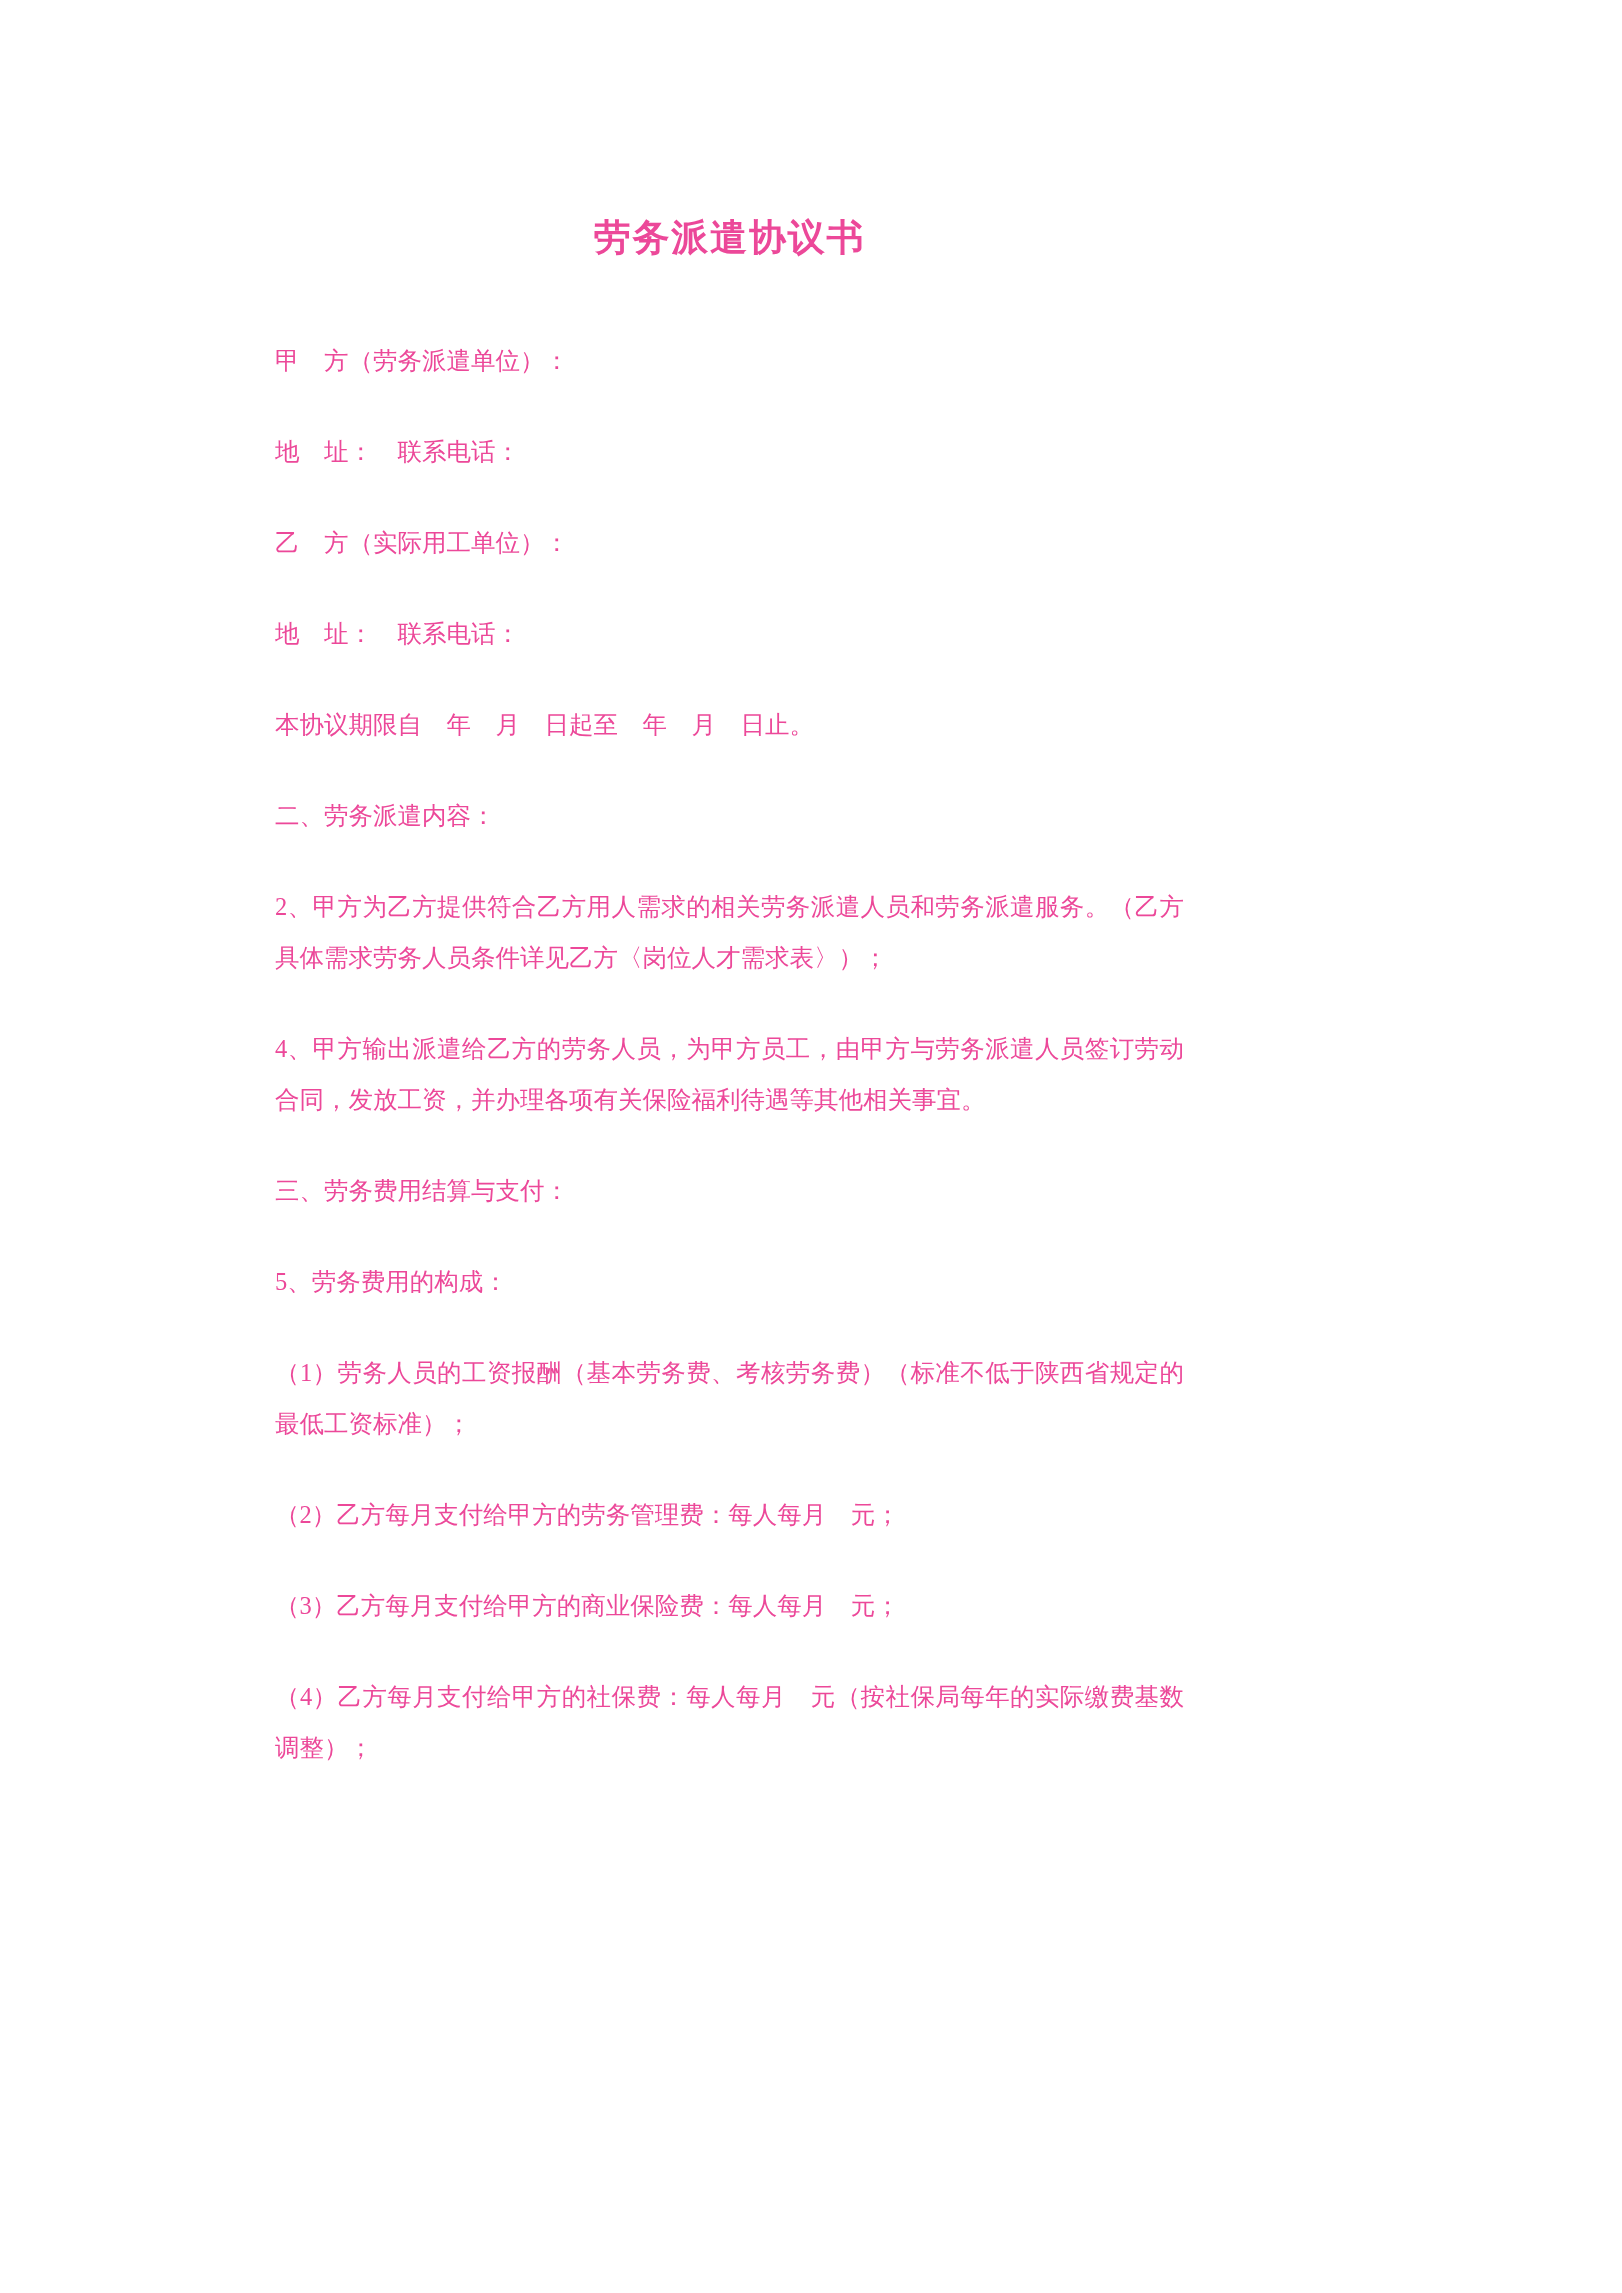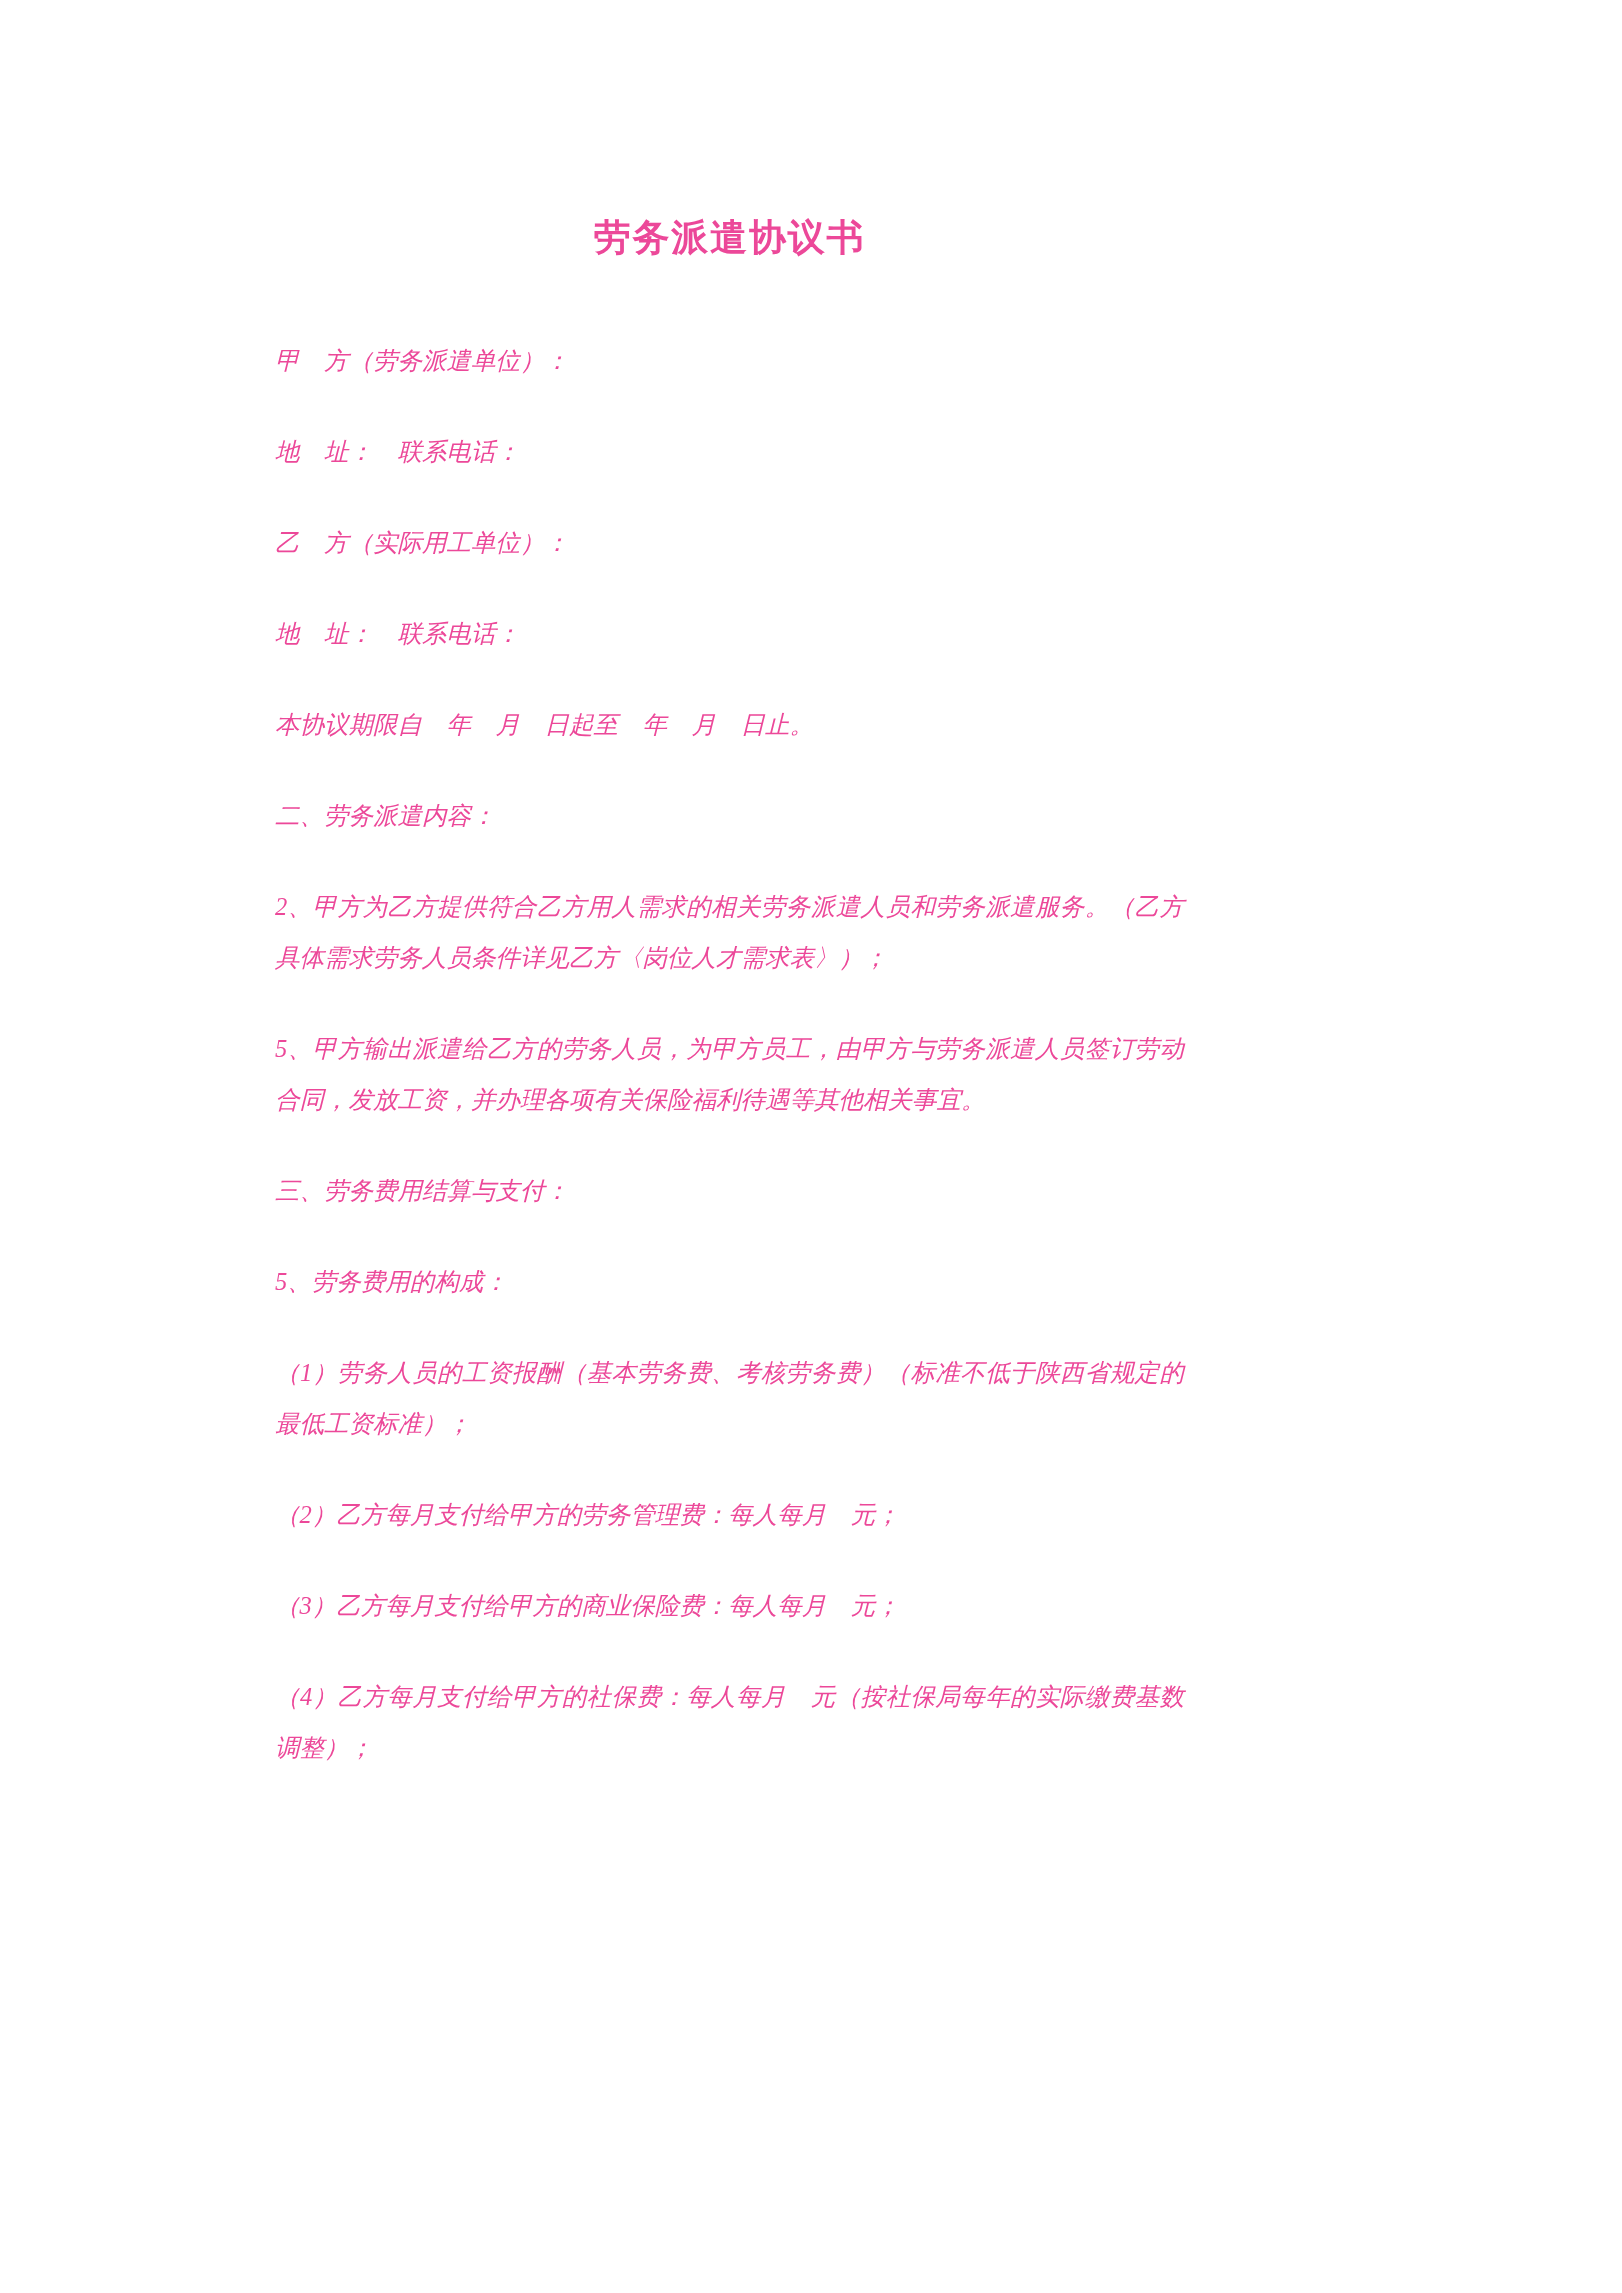--- a/index.html
+++ b/index.html
@@ -28,37 +28,36 @@
     text-align: center;
     margin: 0 0 69px 0;
     letter-spacing: 1.8px;
   }
   .doc-para {
     font-size: 24.5px;
     line-height: 51px;
     margin: 0 0 40px 0;
     text-align: justify;
     word-break: break-all;
-    font-style: italic;
   }
 </style>
 </head>
 <body>
 
 <div class="page">
   <h1 class="doc-title">劳务派遣协议书</h1>
 
   <p class="doc-para">甲　方（劳务派遣单位）：</p>
   <p class="doc-para">地　址：　联系电话：</p>
   <p class="doc-para">乙　方（实际用工单位）：</p>
   <p class="doc-para">地　址：　联系电话：</p>
   <p class="doc-para">本协议期限自　年　月　日起至　年　月　日止。</p>
   <p class="doc-para">二、劳务派遣内容：</p>
   <p class="doc-para">2、甲方为乙方提供符合乙方用人需求的相关劳务派遣人员和劳务派遣服务。（乙方具体需求劳务人员条件详见乙方〈岗位人才需求表〉）；</p>
-  <p class="doc-para">5、甲方输出派遣给乙方的劳务人员，为甲方员工，由甲方与劳务派遣人员签订劳动合同，发放工资，并办理各项有关保险福利待遇等其他相关事宜。</p>
+  <p class="doc-para">4、甲方输出派遣给乙方的劳务人员，为甲方员工，由甲方与劳务派遣人员签订劳动合同，发放工资，并办理各项有关保险福利待遇等其他相关事宜。</p>
   <p class="doc-para">三、劳务费用结算与支付：</p>
   <p class="doc-para">5、劳务费用的构成：</p>
   <p class="doc-para">（1）劳务人员的工资报酬（基本劳务费、考核劳务费）（标准不低于陕西省规定的最低工资标准）；</p>
   <p class="doc-para">（2）乙方每月支付给甲方的劳务管理费：每人每月　元；</p>
   <p class="doc-para">（3）乙方每月支付给甲方的商业保险费：每人每月　元；</p>
   <p class="doc-para">（4）乙方每月支付给甲方的社保费：每人每月　元（按社保局每年的实际缴费基数调整）；</p>
 </div>
 
 
 </body></html>

